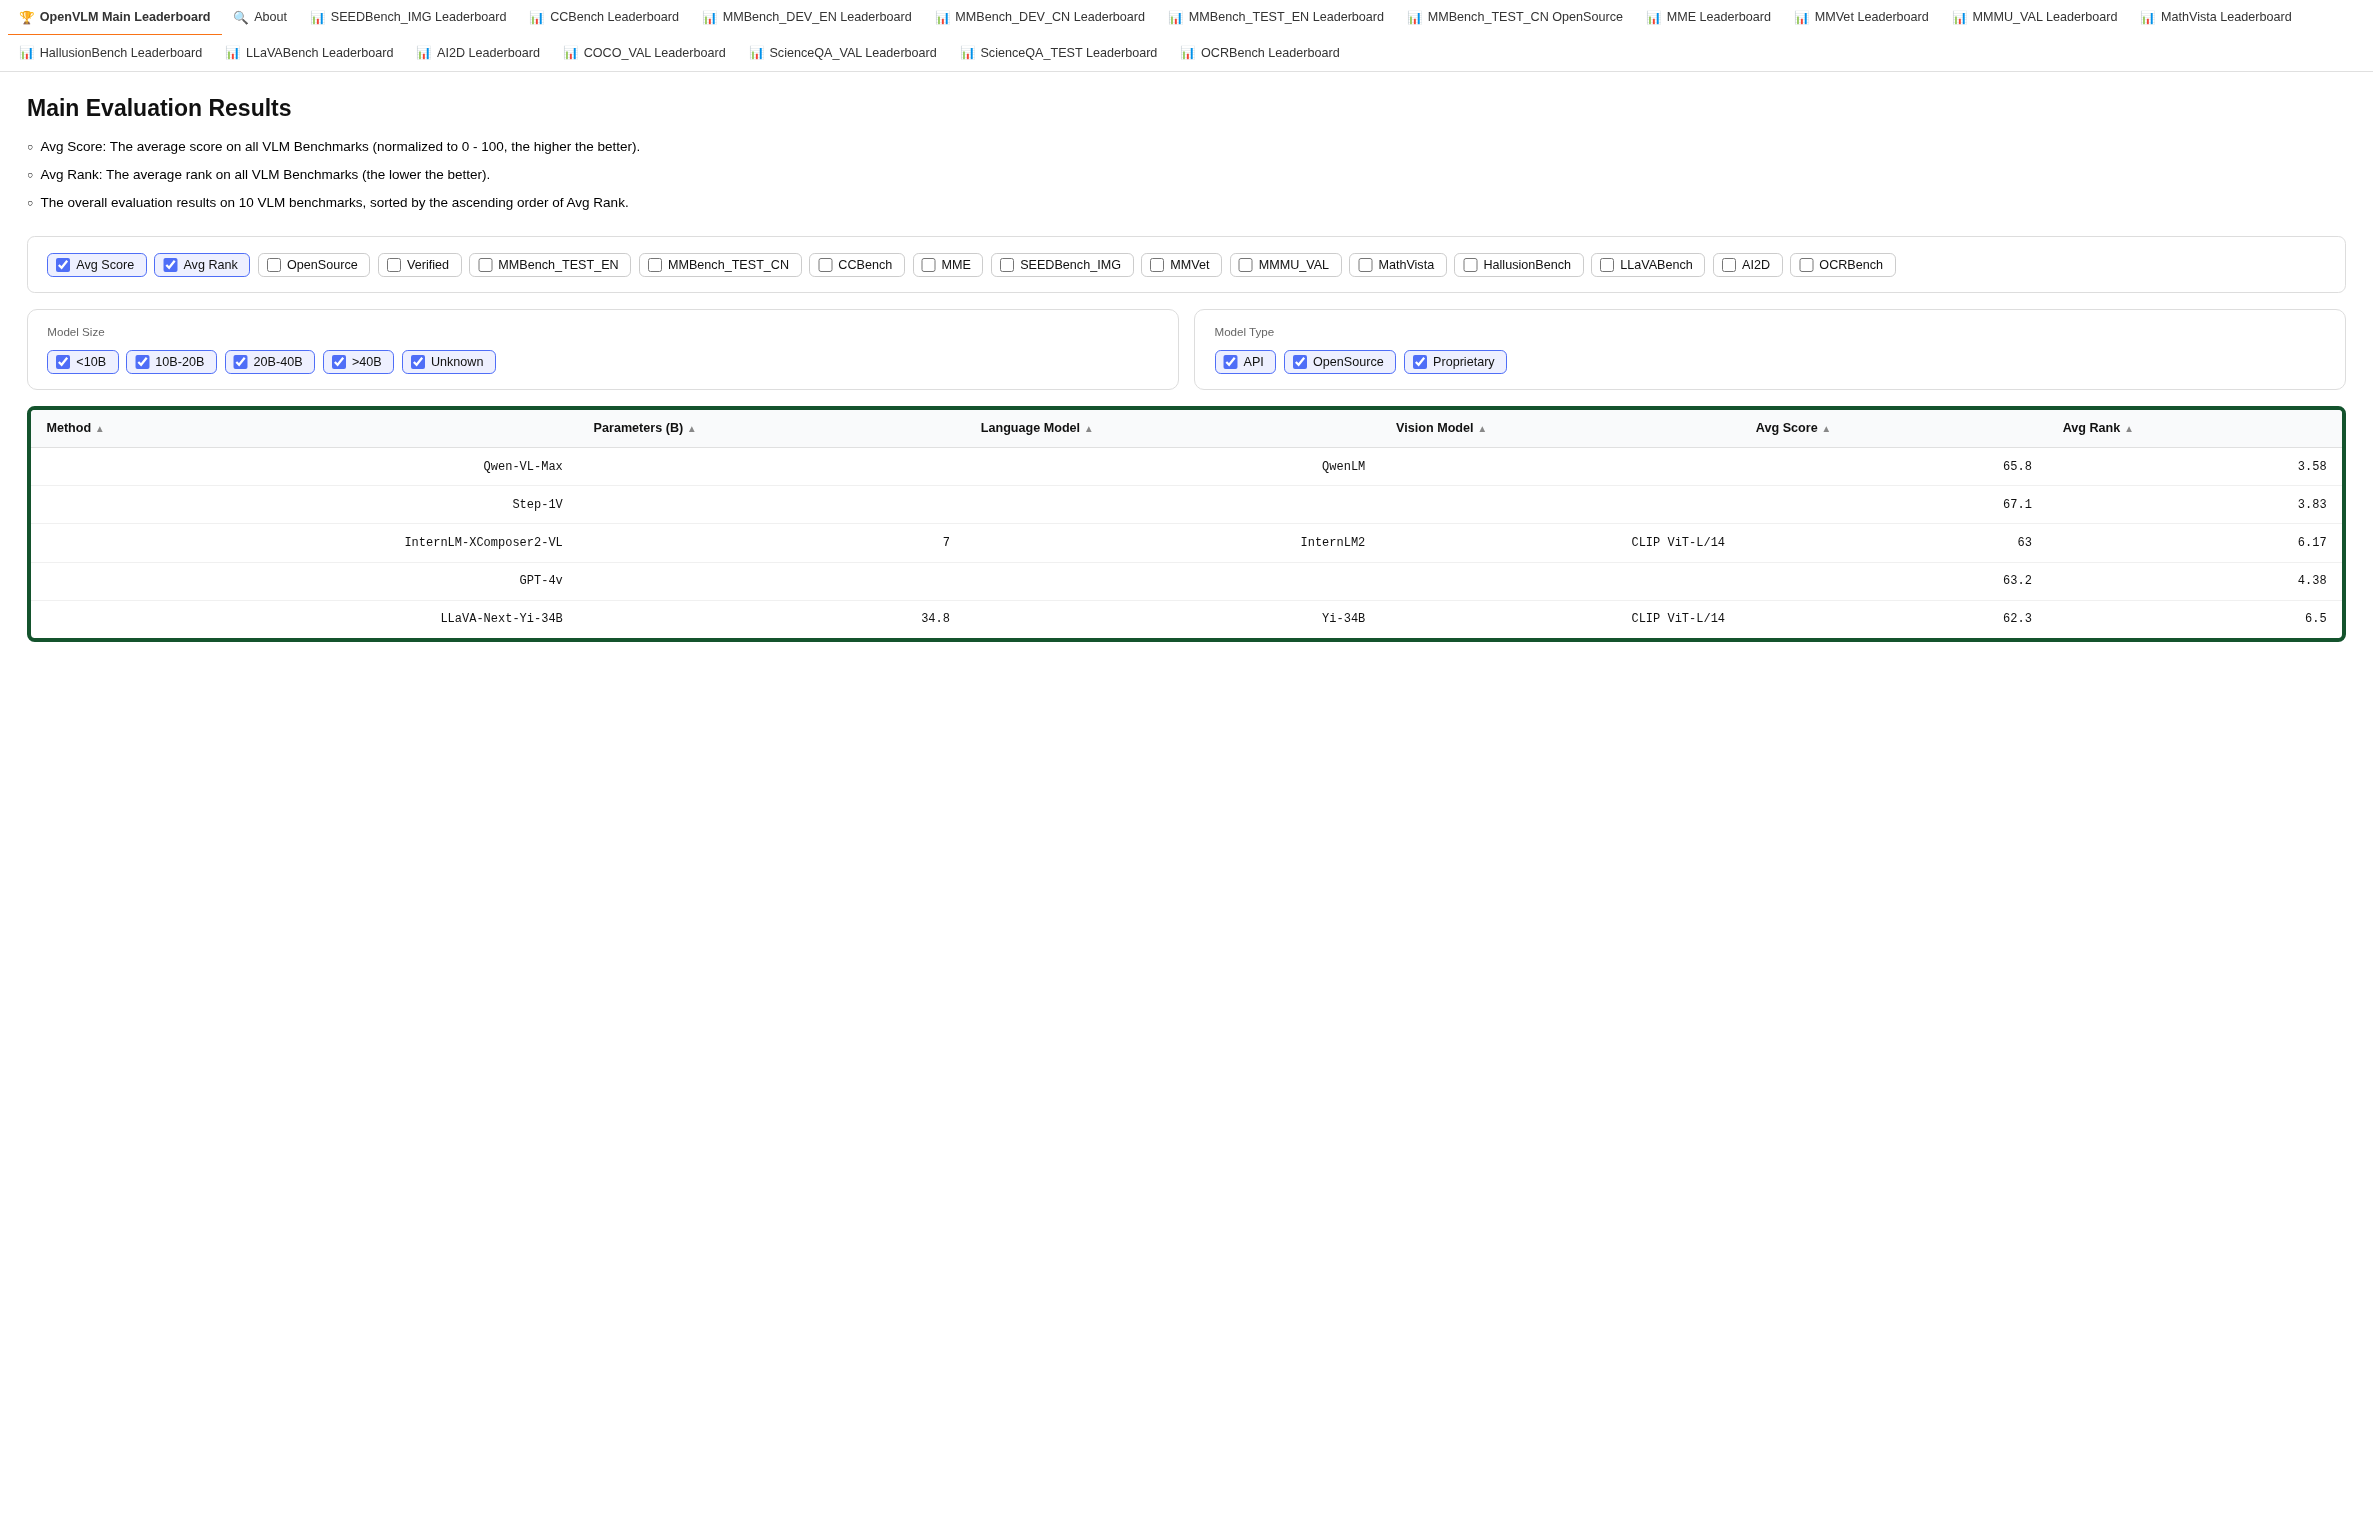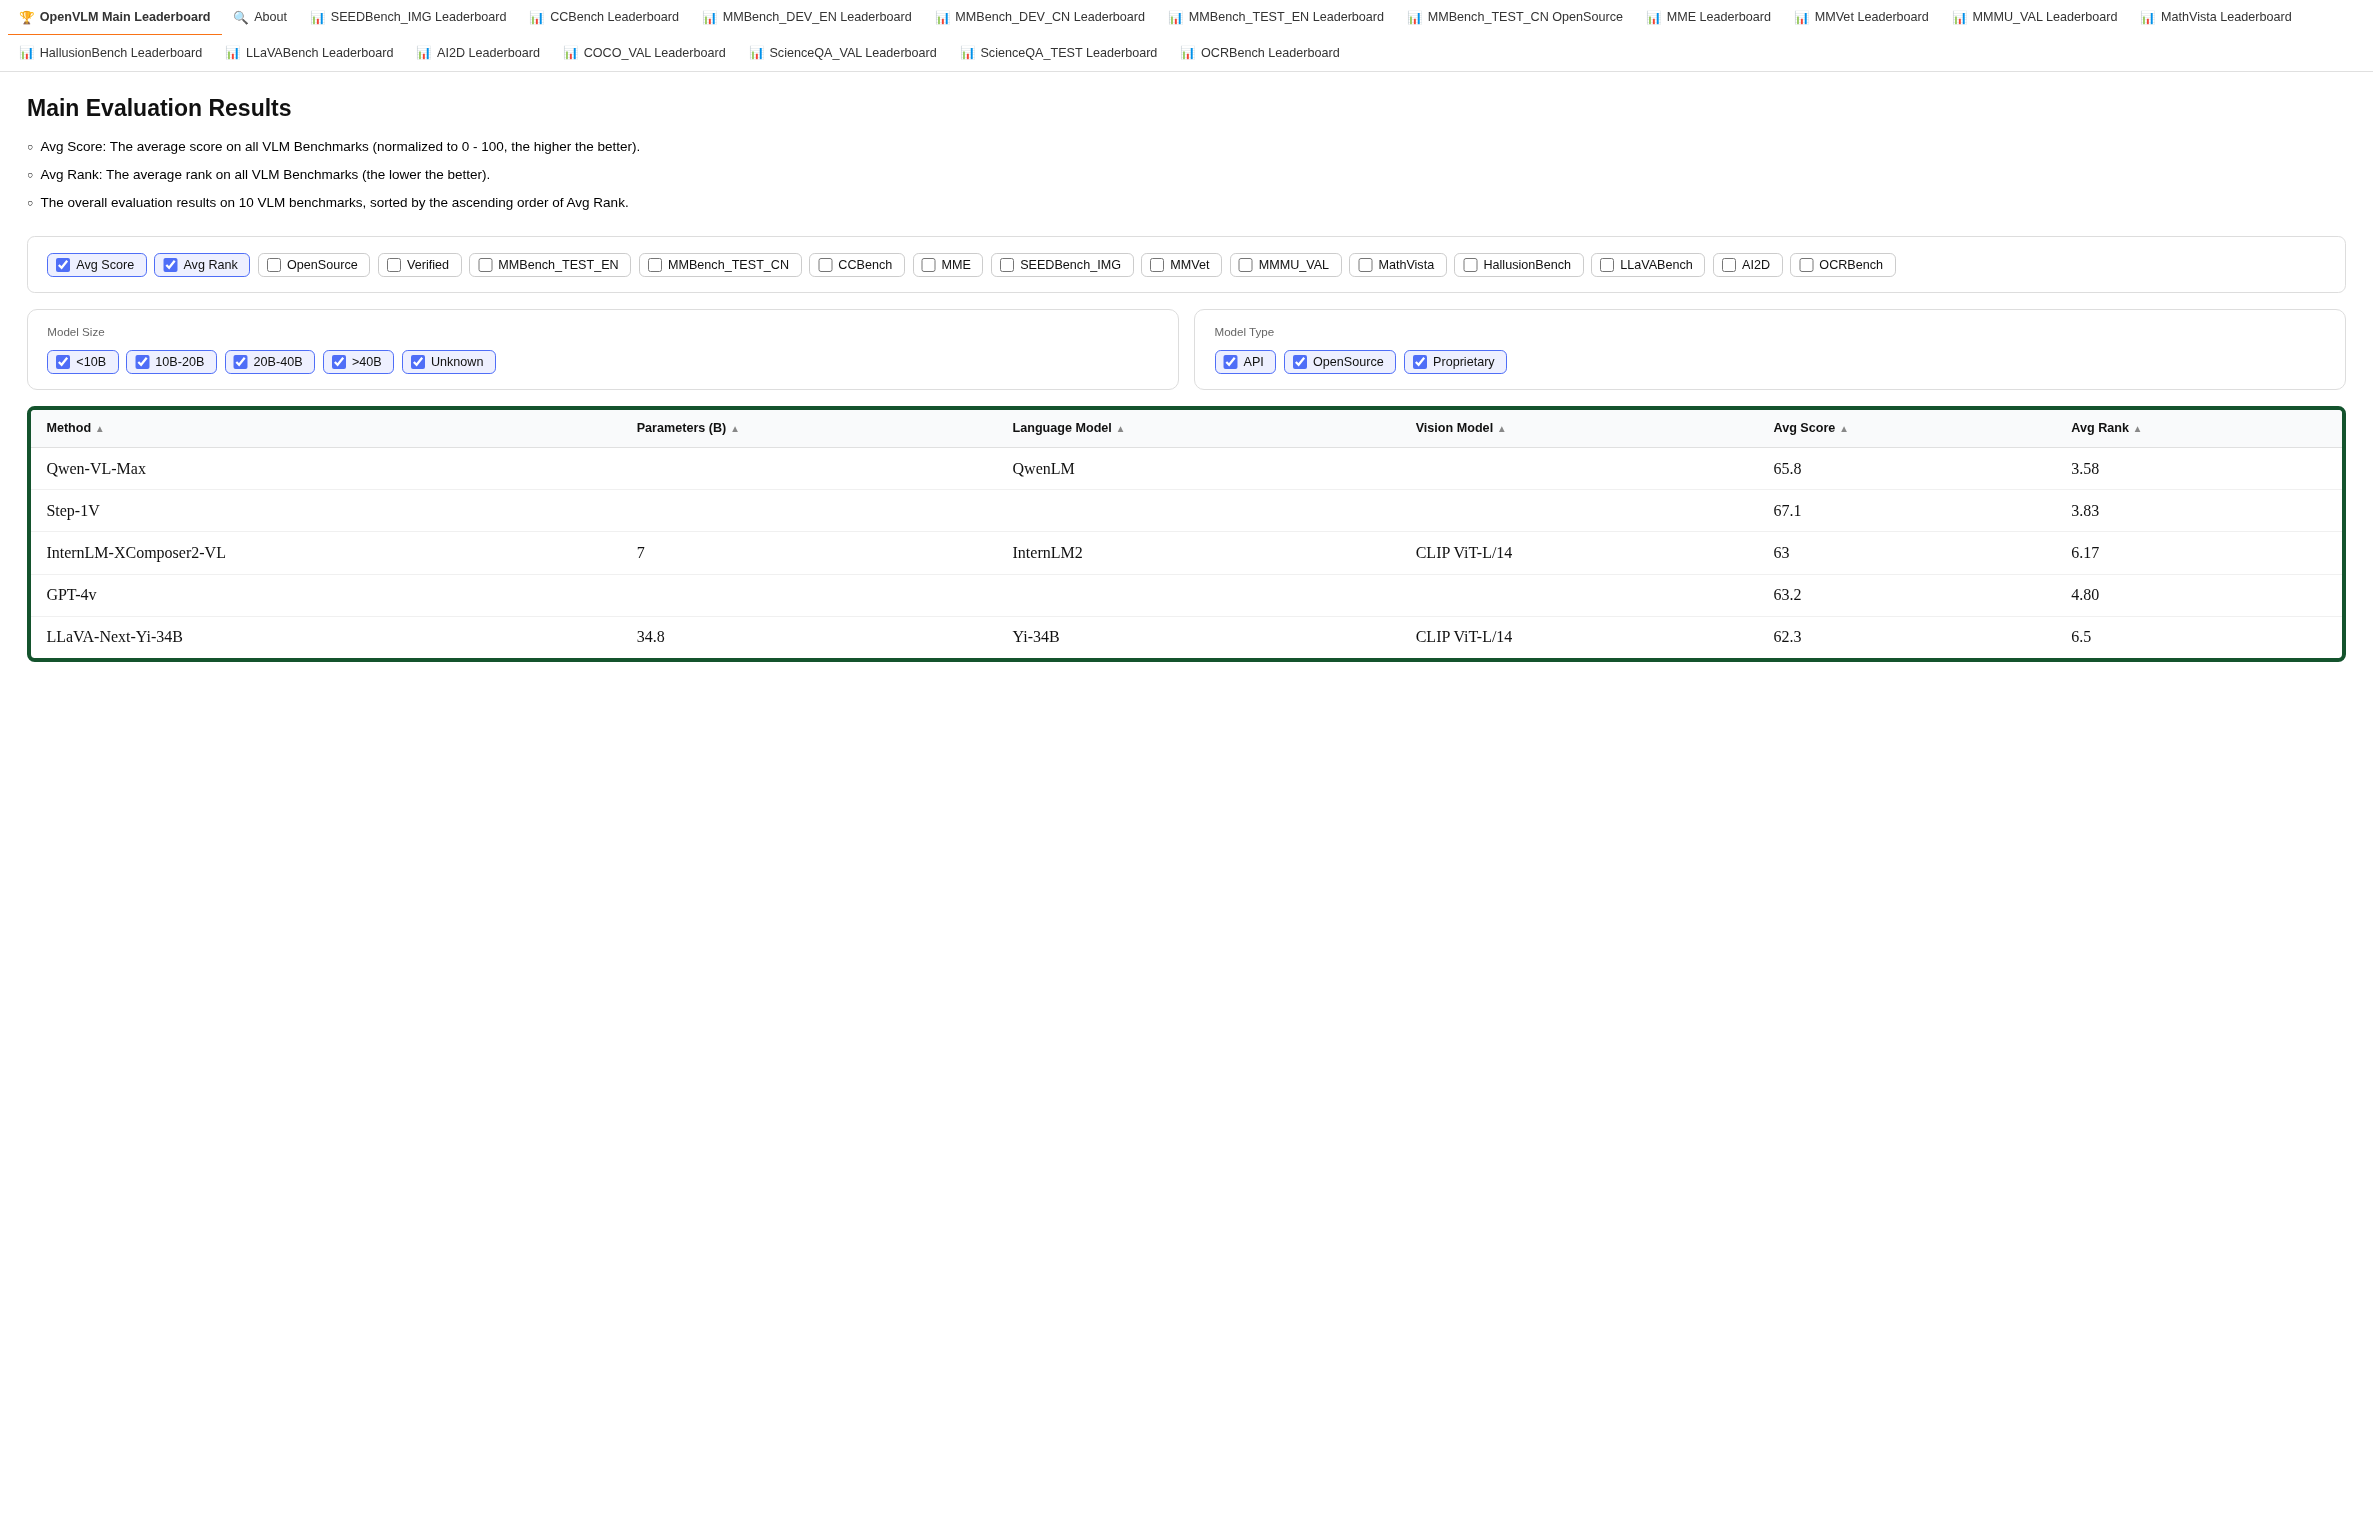--- a/index.html
+++ b/index.html
@@ -30,21 +30,21 @@
 
     .filter-row { display: flex; gap: 15.4px; margin-bottom: 15.4px; }
     .filter-card-half { border: 1px solid #ddd; border-radius: 10px; padding: 15.4px 19.3px; flex: 1; }
 
     
     .table-container { border: 4px solid #14532d; border-radius: 7.7px; overflow: hidden; margin-top: 7.7px; }
     table { width: 100%; border-collapse: collapse; font-size: 13px; }
     thead tr { background: #f9fafb; border-bottom: 1.9px solid #e0e0e0; }
     th { padding: 11.6px 15.4px; text-align: left; font-weight: 700; font-size: 12.6px; white-space: nowrap; }
     th .sort-icon { margin-left: 3.9px; color: #888; font-size: 9.7px; }
-    td { padding: 11.6px 15.4px; border-bottom: 1px solid #f0f0f0; font-family: Liberation Serif, serif; font-size: 16px; }
+    td { padding: 11.6px 15.4px; border-bottom: 1px solid #f0f0f0; font-family: Liberation Mono, monospace; font-size: 12px; text-align: right; }
     tbody tr:last-child td { border-bottom: none; }
   </style>
 </head>
 <body>
 
 <nav>
   <div class="nav-tabs" id="nav-tabs-container">
       <div class="nav-tab active">
         <span class="tab-icon">🏆</span>
         <span>OpenVLM Main Leaderboard</span>
@@ -284,21 +284,21 @@
             <td>CLIP ViT-L/14</td>
             <td>63</td>
             <td>6.17</td>
           </tr>
           <tr>
             <td>GPT-4v</td>
             <td></td>
             <td></td>
             <td></td>
             <td>63.2</td>
-            <td>4.80</td>
+            <td>4.38</td>
           </tr>
           <tr>
             <td>LLaVA-Next-Yi-34B</td>
             <td>34.8</td>
             <td>Yi-34B</td>
             <td>CLIP ViT-L/14</td>
             <td>62.3</td>
             <td>6.5</td>
           </tr>
         </tbody>

